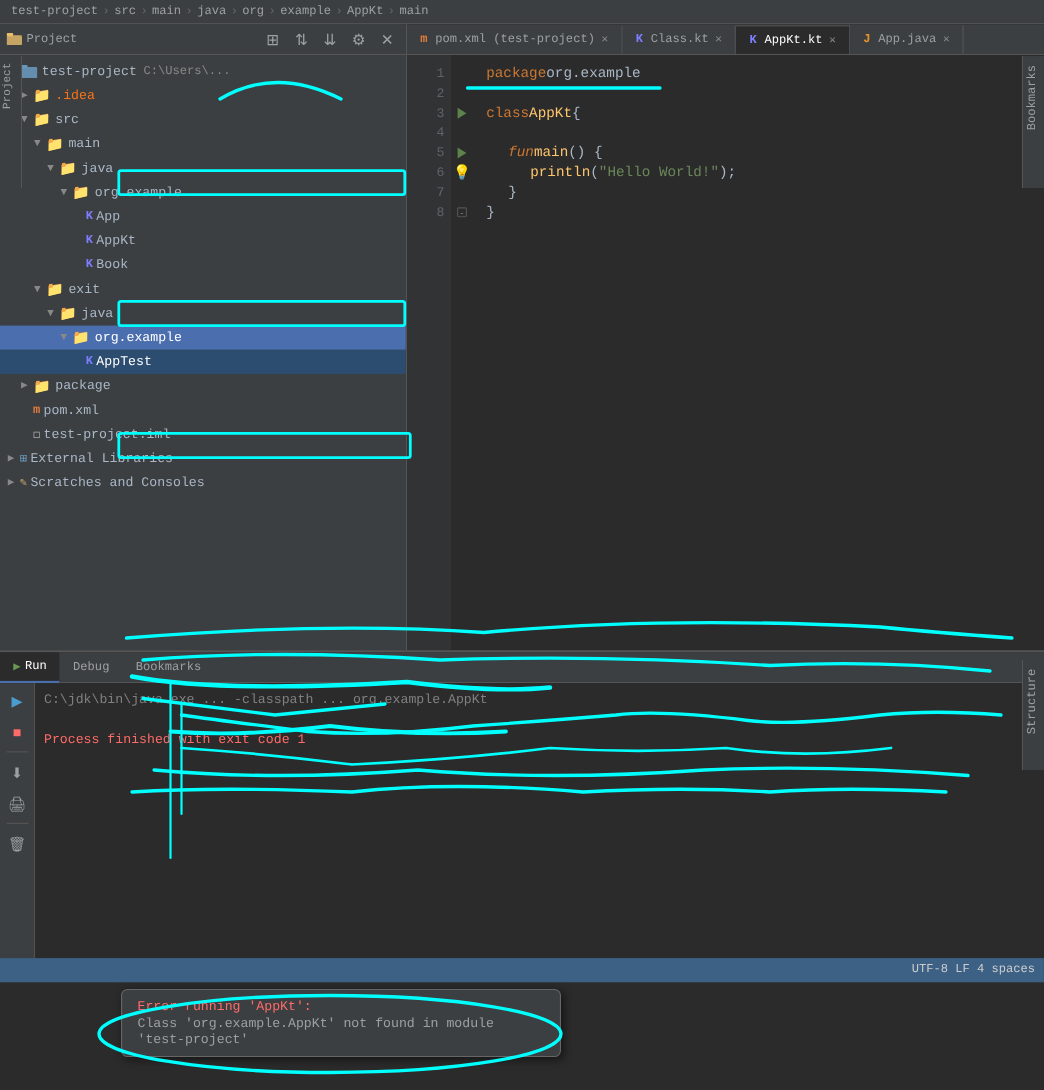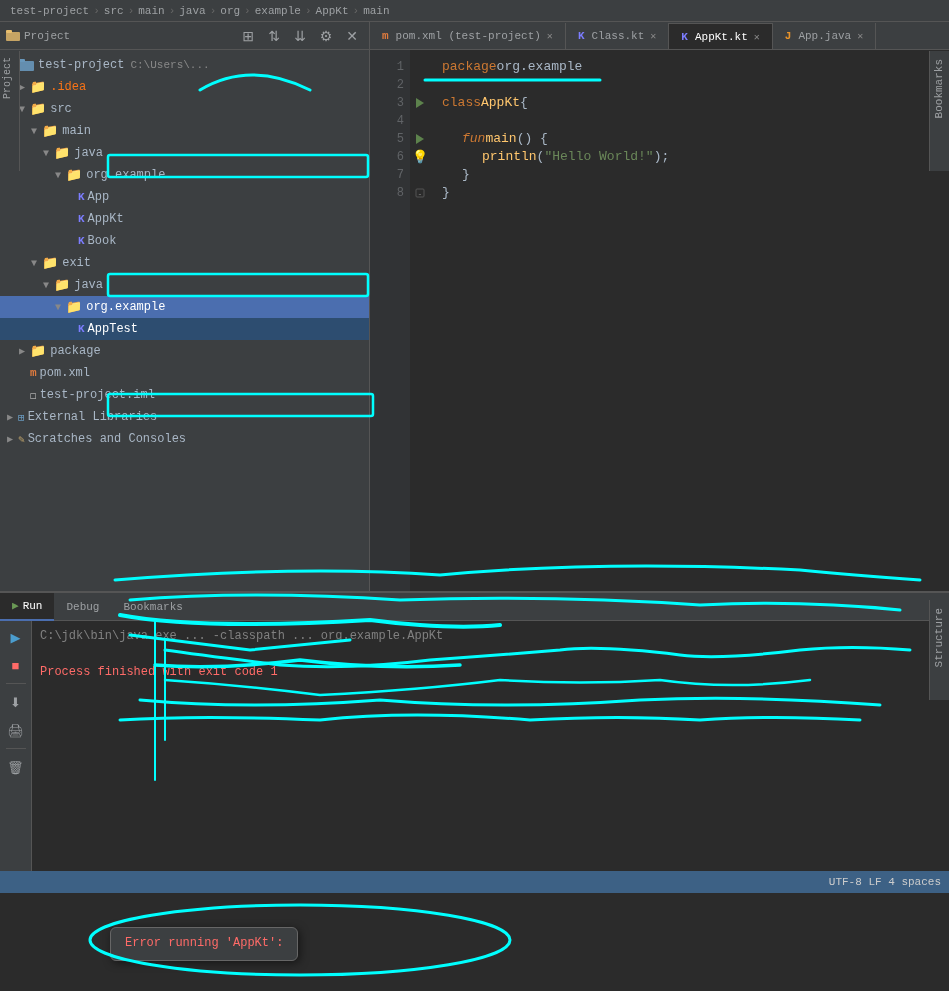--- a/index.html
+++ b/index.html
@@ -614,20 +614,21 @@
   </div>
 </div>
 
 <div class="status-bar">
   <span></span>
   <span>UTF-8  LF  4 spaces</span>
 </div>
 
 <div class="error-balloon">
   <div class="error-title">Error running 'AppKt':</div>
+  <div class="error-detail">Class 'org.example.AppKt' not found in module 'test-project'</div>
 </div>
 
 <div style="position:absolute; left:0; top:51px; width:20px; background:#3c3f41; border-right:1px solid #555; z-index:50; height:120px;">
   <div class="vertical-label">Project</div>
 </div>
 
 <div style="position:absolute; right:0; top:51px; width:20px; background:#3c3f41; border-left:1px solid #555; z-index:50; height:120px;">
   <div class="bookmarks-label">Bookmarks</div>
 </div>
 

